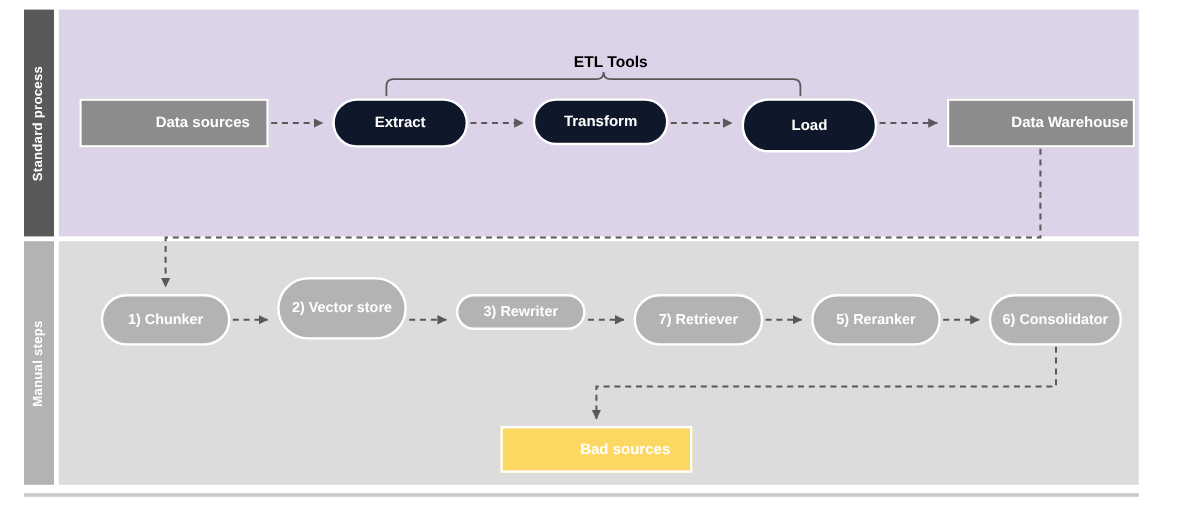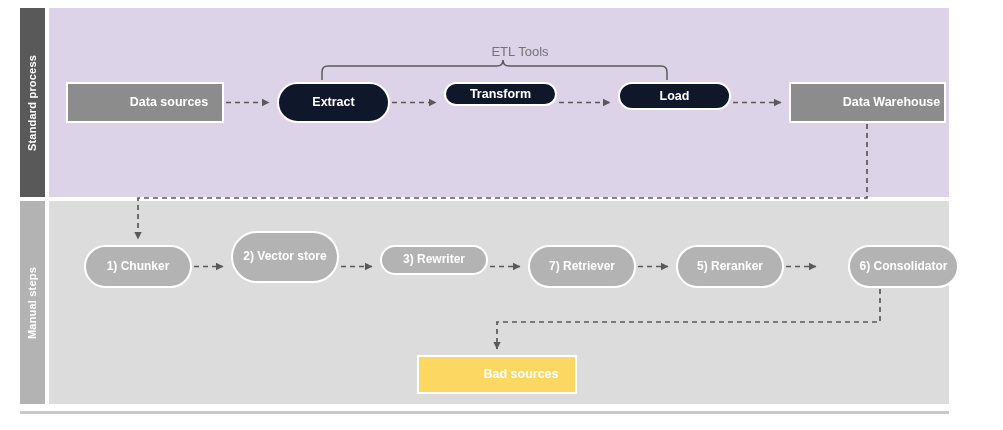--- a/index.html
+++ b/index.html
@@ -75,27 +75,27 @@
     position: absolute;
     left: 0; top: 0;
     width: 1003px;
     height: 430px;
     pointer-events: none;
   }
 
   
   #etl-label {
     position: absolute;
-    left: 450px;
+    left: 439px;
     top: 44px;
     width: 140px;
     text-align: center;
     font-size: 13px;
-    font-weight: normal;
-    color: #737373;
+    font-weight: bold;
+    color: #000000;
     white-space: nowrap;
   }
 </style>
 </head>
 <body>
 
 <div id="canvas">
 
   <div class="band-label" id="band-top-label">
     <span>Standard process</span>
@@ -135,25 +135,25 @@
   <div id="etl-label">ETL Tools</div>
 
   <div class="node rect gray" style="left:66px;  top:82px;  width:158px; height:41px;">
     <span>Data sources</span>
   </div>
 
   <div class="node pill purple" style="left:277px; top:82px;  width:113px; height:41px;">
     <span>Extract</span>
   </div>
 
-  <div class="node pill purple" style="left:444px; top:82px;  width:113px; height:24px;">
+  <div class="node pill purple" style="left:444px; top:82px;  width:113px; height:39px;">
     <span>Transform</span>
   </div>
 
-  <div class="node pill purple" style="left:618px; top:82px;  width:113px; height:28px;">
+  <div class="node pill purple" style="left:618px; top:82px;  width:113px; height:45px;">
     <span>Load</span>
   </div>
 
   <div class="node rect gray" style="left:789px; top:82px;  width:157px; height:41px;text-align:right;">
     <span>Data Warehouse</span>
   </div>
 
   <div class="node pill step" style="left:84px;  top:245px; width:108px; height:43px;">
     <span>1) Chunker</span>
   </div>
@@ -167,21 +167,21 @@
   </div>
 
   <div class="node pill step" style="left:528px; top:245px; width:108px; height:43px;">
     <span>7) Retriever</span>
   </div>
 
   <div class="node pill step" style="left:676px; top:245px; width:108px; height:43px;">
     <span>5) Reranker</span>
   </div>
 
-  <div class="node pill step" style="left:848px; top:245px; width:111px; height:43px;">
+  <div class="node pill step" style="left:824px; top:245px; width:111px; height:43px;">
     <span>6) Consolidator</span>
   </div>
 
   <div class="node rect warn" style="left:417px; top:355px; width:160px; height:39px;">
     <span>Bad sources</span>
   </div>
 
 </div>
 
 </body></html>

